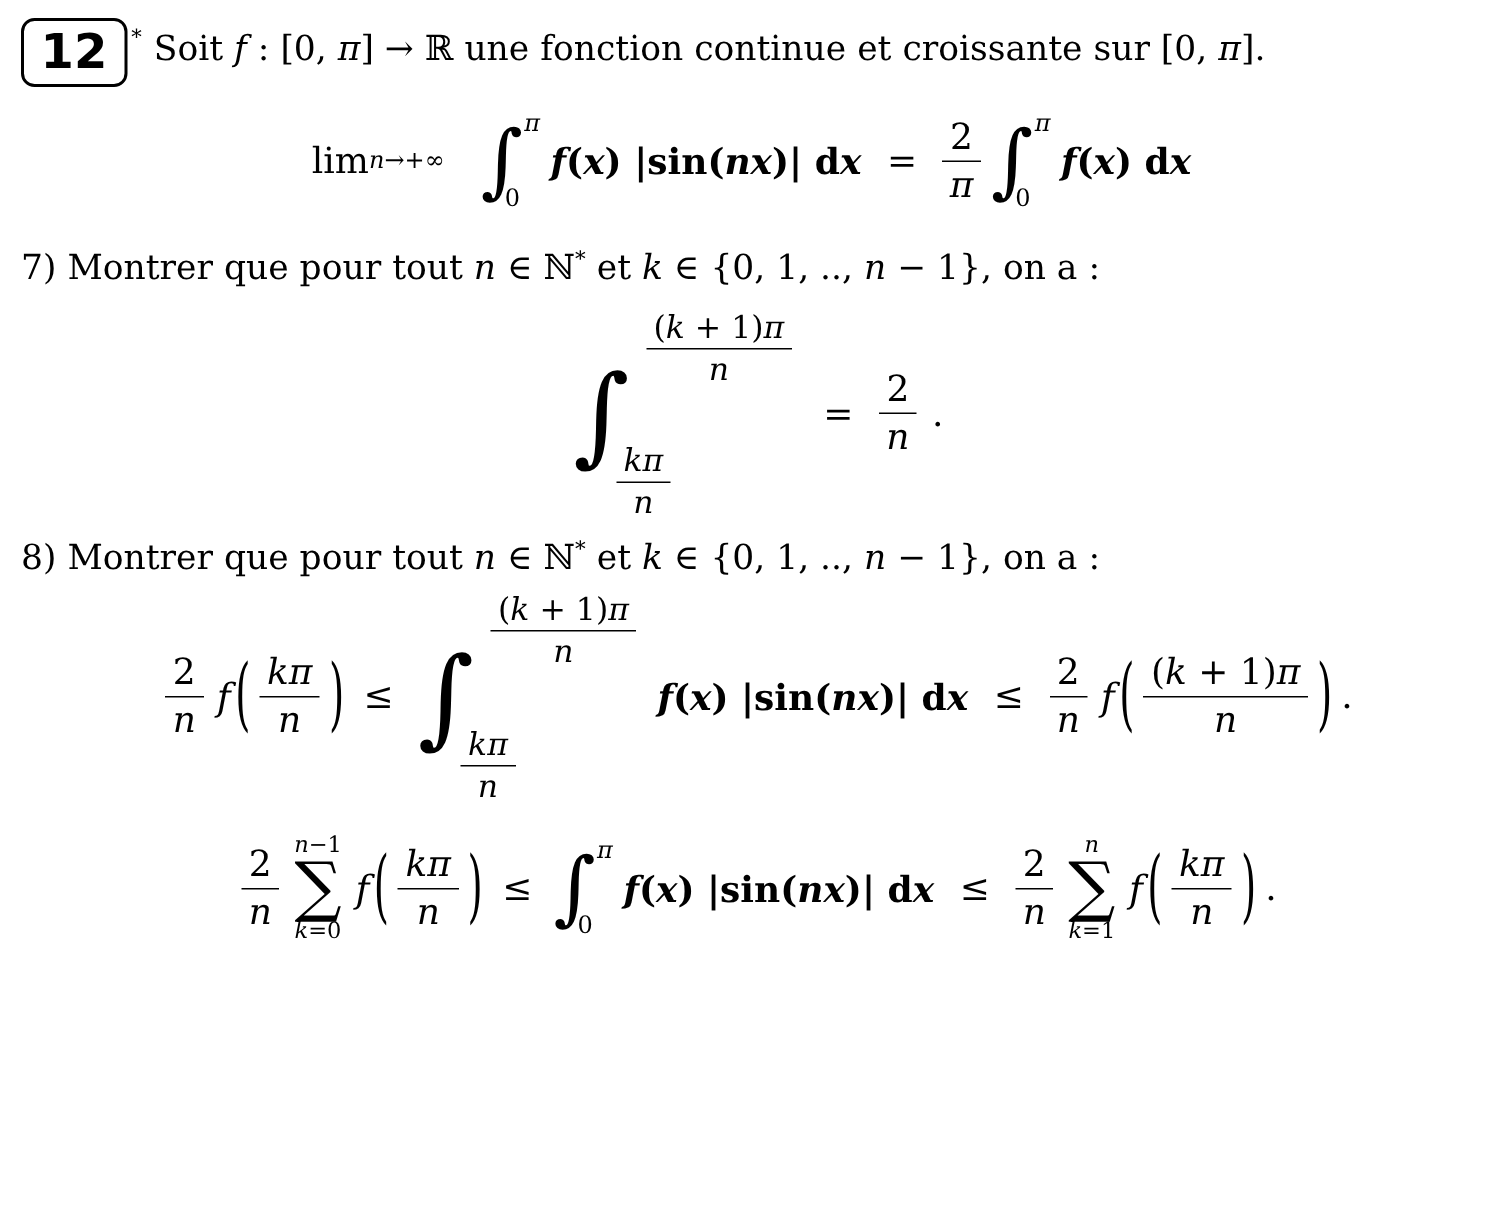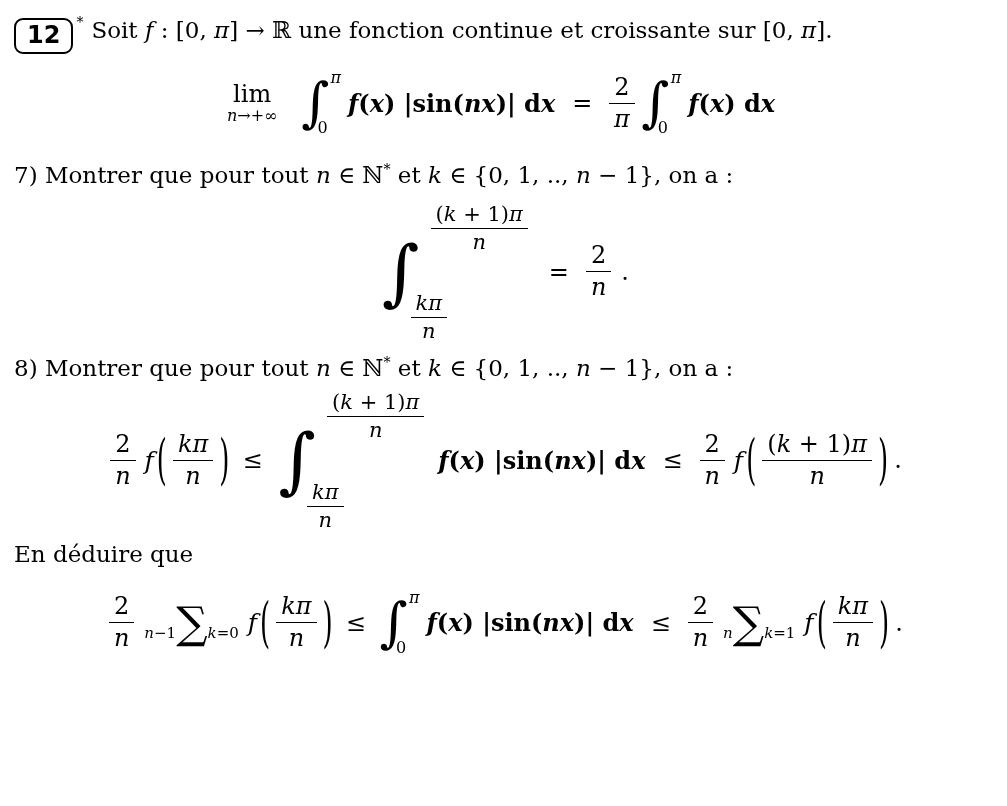--- a/index.html
+++ b/index.html
@@ -16,52 +16,52 @@
   .tk-r { font-style: normal; }
   .tk-sup { vertical-align: super; font-size: 0.62em; line-height: 0; }
 
   .exbox {
     display: inline-block;
     border: 2px solid #000;
     border-radius: 9px;
     padding: 0 11px 2px;
     font-family: "DejaVu Sans", "Liberation Sans", sans-serif;
     font-weight: 700;
-    font-size: 24px;
+    font-size: 32px;
     line-height: 1.25;
     vertical-align: -5px;
   }
   .star { font-size: 14px; vertical-align: 11px; margin: 0 8px 0 3px; }
 
   .eq { display: flex; justify-content: center; align-items: center; font-size: 24px; white-space: nowrap; }
   .rel { margin: 0 12px; }
   .period { margin-left: 5px; }
   .mrow { margin: 0 5px; white-space: nowrap; font-weight: bold; }
 
   .frac { display: inline-flex; flex-direction: column; align-items: center; margin: 0 5px; line-height: 1.2; }
   .frac .num { border-bottom: 1.8px solid #000; padding: 0 5px 1px; }
   .frac .den { padding-top: 1px; }
   .frac.small { font-size: 21px; }
 
-  .limop { display: inline-flex; flex-direction: column; align-items: center; line-height: 1.1; margin-right: 22px; }
+  .limop { display: inline-flex; flex-direction: row; align-items: center; line-height: 1.1; margin-right: 22px; }
   .lim-bot { font-size: 16px; }
 
   .int { display: inline-flex; align-items: center; margin: 0 2px; }
   .int-sign { font-size: 54px; line-height: 1; display: block; }
   .int-lims { display: inline-flex; flex-direction: column; justify-content: space-between; align-items: flex-start; height: 66px; font-size: 16px; line-height: 1; }
   .int-lims .up { margin-left: 1px; }
   .int-lims .lo { margin-left: -12px; }
 
   .bigint { display: inline-flex; align-items: center; margin: 0 4px; }
   .bigint .int-sign { font-size: 72px; }
   .bigint-lims { display: inline-flex; flex-direction: column; justify-content: space-between; align-items: flex-start; height: 146px; }
   .blim.up { margin-left: 6px; }
   .blim.lo { margin-left: -14px; }
 
-  .sumop { display: inline-flex; align-items: flex-end; line-height: 1; margin: 0 5px; }
+  .sumop { display: inline-flex; flex-direction: column; align-items: center; line-height: 1; margin: 0 5px; }
   .sum-top, .sum-bot { font-size: 15px; line-height: 1.15; }
   .sum-sign { font-size: 44px; line-height: 0.9; }
 
   .mgroup { display: inline-flex; align-items: center; }
   .fvar { margin: 0 2px 0 4px; font-size: 25px; }
   .bigp { display: inline-block; font-size: 26px; transform: scaleY(2.05); line-height: 1; margin: 0 1px; }
 
   .line-intro { margin-bottom: 1px; }
   .eq-limit { margin: 16px 0 22px; }
   .line-q1 { margin-bottom: 6px; }
@@ -181,21 +181,20 @@
       <span class="bigp">(</span>
       <span class="frac">
         <span class="num"><span class="tk-r">(</span><span class="tk-i">k</span><span class="tk-r"> + 1)</span><span class="tk-i">π</span></span>
         <span class="den mi">n</span>
       </span>
       <span class="bigp">)</span>
     </span>
     <span class="period">.</span>
   </div>
 
-  <p class="textline line-deduce">En déduire que</p>
 
   <div class="eq eq-sum">
     <span class="mgroup">
       <span class="frac">
         <span class="num">2</span>
         <span class="den mi">n</span>
       </span>
       <span class="sumop">
         <span class="sum-top"><span class="tk-i">n</span><span class="tk-r">−1</span></span>
         <span class="sum-sign">∑</span>

